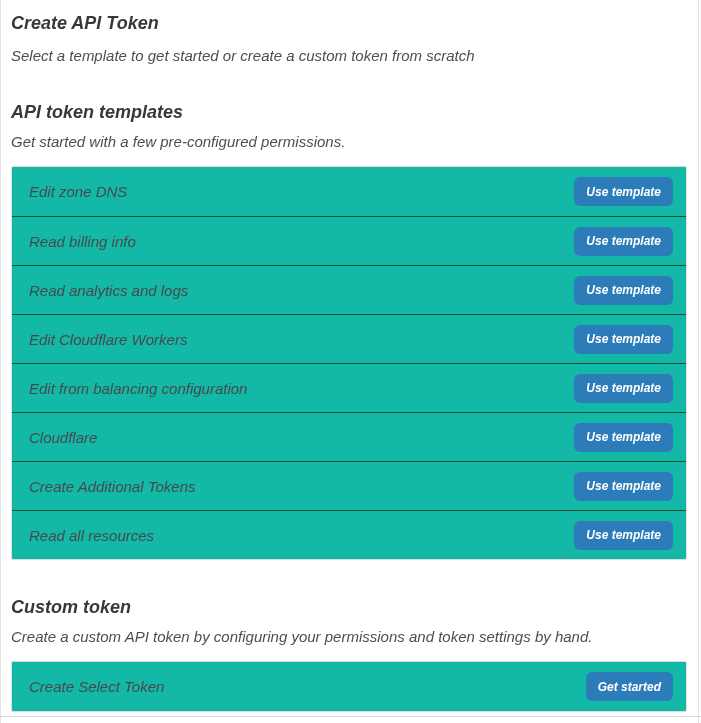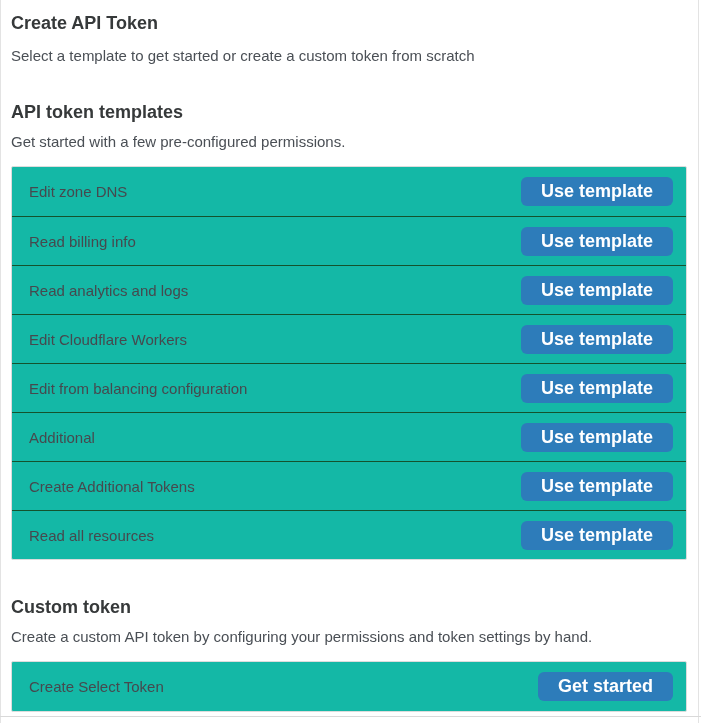--- a/index.html
+++ b/index.html
@@ -1,15 +1,15 @@
 <!DOCTYPE html>
 <html><head>
 <meta charset="utf-8">
 <style>
-  * { box-sizing: border-box; margin: 0; padding: 0; }
+  * { box-sizing: border-box; margin: 0; padding: 0; font-style: italic; }
   html, body { background: #fff; }
   body {
     font-family: "Liberation Sans", "DejaVu Sans", sans-serif;
     color: #4a4f55;
   }
   .page {
     position: relative;
     width: 701px;
     height: 723px;
     background: #fff;
@@ -66,25 +66,25 @@
   .row + .row { border-top: 1px solid #14532d; }
   .row-label {
     font-size: 15px;
     color: #46494e;
   }
   .btn {
     display: inline-flex;
     align-items: center;
     justify-content: center;
     height: 29px;
-    padding: 0 20px;
+    padding: 0 12px;
     background: #2d7cba;
     color: #fff;
     font-family: "Liberation Sans", "DejaVu Sans", sans-serif;
-    font-size: 18px;
+    font-size: 12px;
     font-weight: 600;
     border: none;
     border-radius: 6px;
     cursor: pointer;
     white-space: nowrap;
   }
 </style>
 </head>
 <body>
 
@@ -115,21 +115,21 @@
       </div>
       <div class="row">
         <span class="row-label">Edit Cloudflare Workers</span>
         <button class="btn">Use template</button>
       </div>
       <div class="row">
         <span class="row-label">Edit from balancing configuration</span>
         <button class="btn">Use template</button>
       </div>
       <div class="row">
-        <span class="row-label">Additional</span>
+        <span class="row-label">Cloudflare</span>
         <button class="btn">Use template</button>
       </div>
       <div class="row">
         <span class="row-label">Create Additional Tokens</span>
         <button class="btn">Use template</button>
       </div>
       <div class="row">
         <span class="row-label">Read all resources</span>
         <button class="btn">Use template</button>
       </div>

